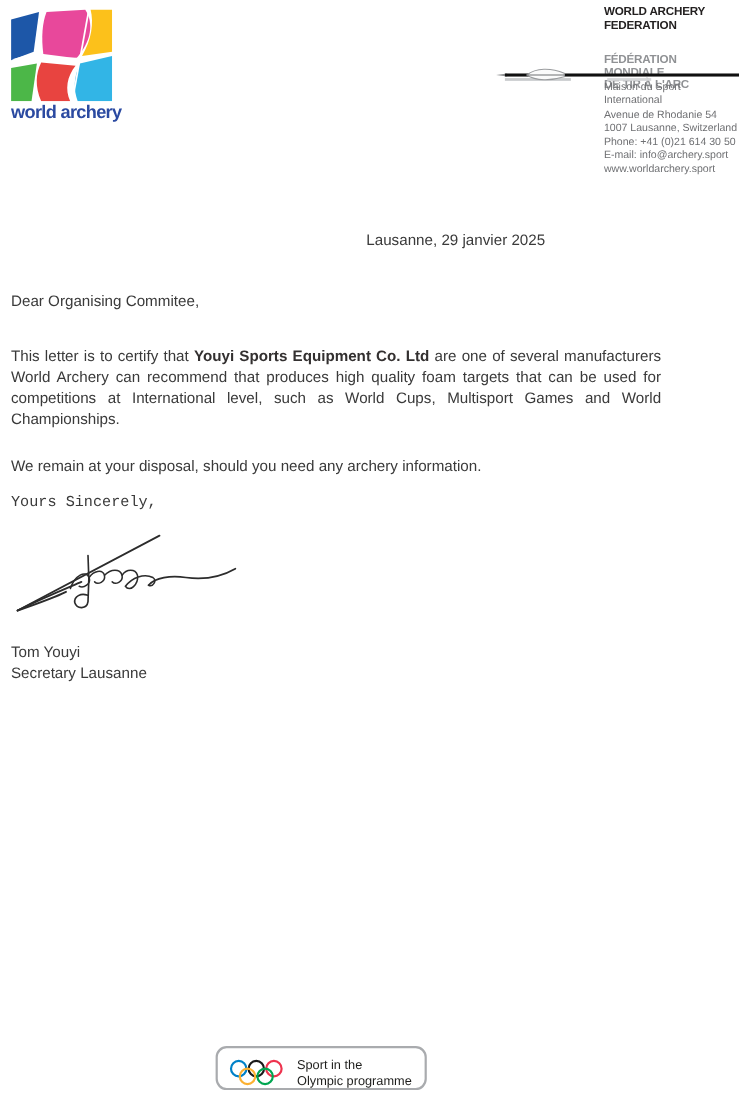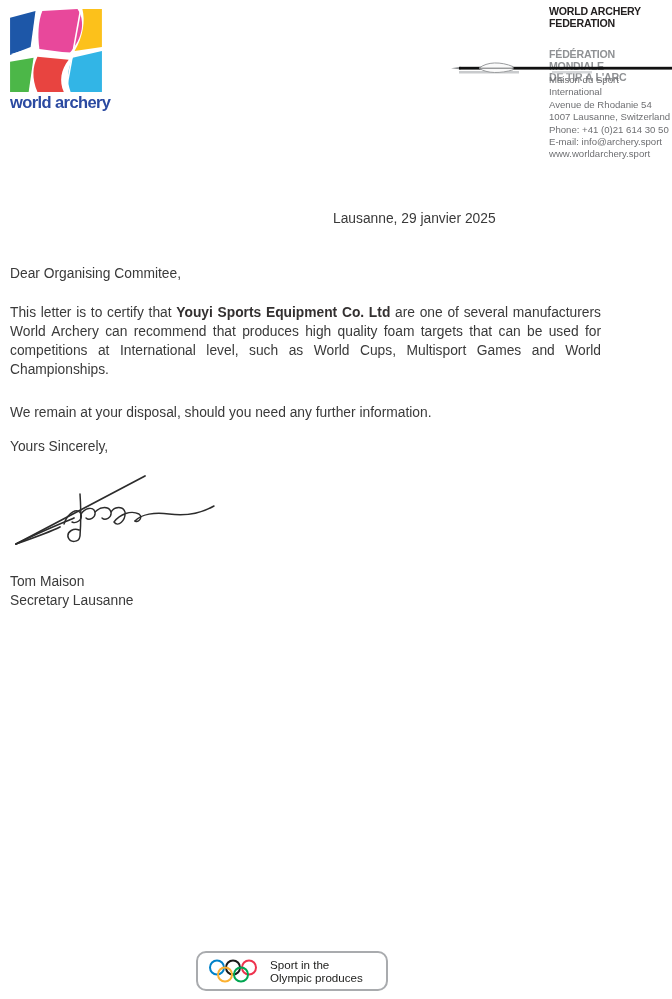--- a/index.html
+++ b/index.html
@@ -22,30 +22,30 @@
   
   .arrow{position:absolute;left:447px;top:58px;width:225px;height:20px;}
   
   .address{position:absolute;left:549px;top:74px;width:125px;
            font-size:9.6px;line-height:12.4px;color:#6e6f72;}
   
   .letter{position:absolute;left:10px;top:209px;width:591px;
           font-size:13.8px;line-height:19px;}
   .dateline{padding-left:323px;white-space:nowrap;}
   .salutation{margin-top:36px;}
-  .para{margin-top:20px;text-align:justify;}
+  .para{margin-top:31px;text-align:justify;}
   .para b{color:#333030;}
   .para2{margin-top:24px;}
-  .closing{margin-top:15px;}
+  .closing{margin-top:15px;font-family:Liberation Mono, monospace;}
   .signature{display:block;margin-top:10px;}
   .signer-name{margin-top:16px;}
   
   .badge{position:absolute;left:196px;top:951px;width:192px;height:40px;
          box-sizing:border-box;border:2px solid #a9abae;border-radius:10px;
-         display:flex;align-items:center;gap:9px;padding:0 6px 0 9px;background:#fff;}
+         display:flex;align-items:flex-end;gap:9px;padding:0 6px 0 9px;background:#fff;}
   .badge-text{font-size:11.6px;line-height:13.4px;color:#1d1d1b;white-space:nowrap;}
 </style>
 </head>
 <body>
 
 <div class="page">
 
   <div class="brand">
     <svg width="92" height="84" viewBox="0 0 94 86">
 
@@ -96,46 +96,46 @@
     <div>E-mail: info@archery.sport</div>
     <div>www.worldarchery.sport</div>
   </div>
 
   <div class="letter">
     <div class="dateline">Lausanne, 29 janvier 2025</div>
     <div class="salutation">Dear Organising Commitee,</div>
 
     <p class="para"><span>This letter is to certify that </span><b>Youyi Sports Equipment Co. Ltd</b><span>  are one of several manufacturers World Archery can recommend that produces high quality foam targets that can be used for competitions at International level, such as World Cups, Multisport Games and World Championships.</span></p>
 
-    <div class="para2">We remain at your disposal, should you need any further information.</div>
+    <div class="para2">We remain at your disposal, should you need any archery information.</div>
     <div class="closing">Yours Sincerely,</div>
 
     <svg class="signature" width="212" height="90" viewBox="0 0 212 90" fill="none" stroke="#2c2c2c" stroke-width="1.7" stroke-linecap="round">
       <path d="M6,78 L135,10"></path>
       <path d="M6,78 C30,66 50,58 64,52"></path>
       <path d="M6,78 C26,71 40,66 50,61"></path>
       <path d="M70,28 C71,42 71,56 70,70 C69,77 60,77 58,71 C57,65 64,62 69,64" stroke-width="1.5"></path>
       <path d="M54,58 C58,46 68,41 71,48 C73,54 66,58 62,56" stroke-width="1.4"></path>
       <path d="M71,48 C75,42 83,40 85,46 C86,52 79,55 76,52" stroke-width="1.4"></path>
       <path d="M85,46 C91,40 99,40 101,46 C102,52 95,55 92,52" stroke-width="1.4"></path>
       <path d="M101,46 C105,40 113,40 115,46 C116,54 108,62 104,56 C110,48 121,44 129,48 C133,51 129,57 125,55" stroke-width="1.4"></path>
       <path d="M125,55 C131,48 145,46 159,48 C174,50 190,48 204,40" stroke-width="1.5"></path>
     </svg>
 
-    <div class="signer-name">Tom Maison</div>
+    <div class="signer-name">Tom Youyi</div>
     <div>Secretary Lausanne</div>
   </div>
 
   <div class="badge">
     <svg width="54" height="27" viewBox="0 0 54 27" fill="none" stroke-width="2">
       <circle cx="10" cy="9.5" r="7" stroke="#0081c8"></circle>
       <circle cx="26" cy="9.5" r="7" stroke="#1a1a1a"></circle>
       <circle cx="42" cy="9.5" r="7" stroke="#ee334e"></circle>
       <circle cx="18" cy="16.5" r="7" stroke="#fcb131"></circle>
       <circle cx="34" cy="16.5" r="7" stroke="#00a651"></circle>
     </svg>
     <div class="badge-text">
       <div>Sport in the</div>
-      <div>Olympic produces</div>
+      <div>Olympic programme</div>
     </div>
   </div>
 
 </div>
 
 </body></html>

